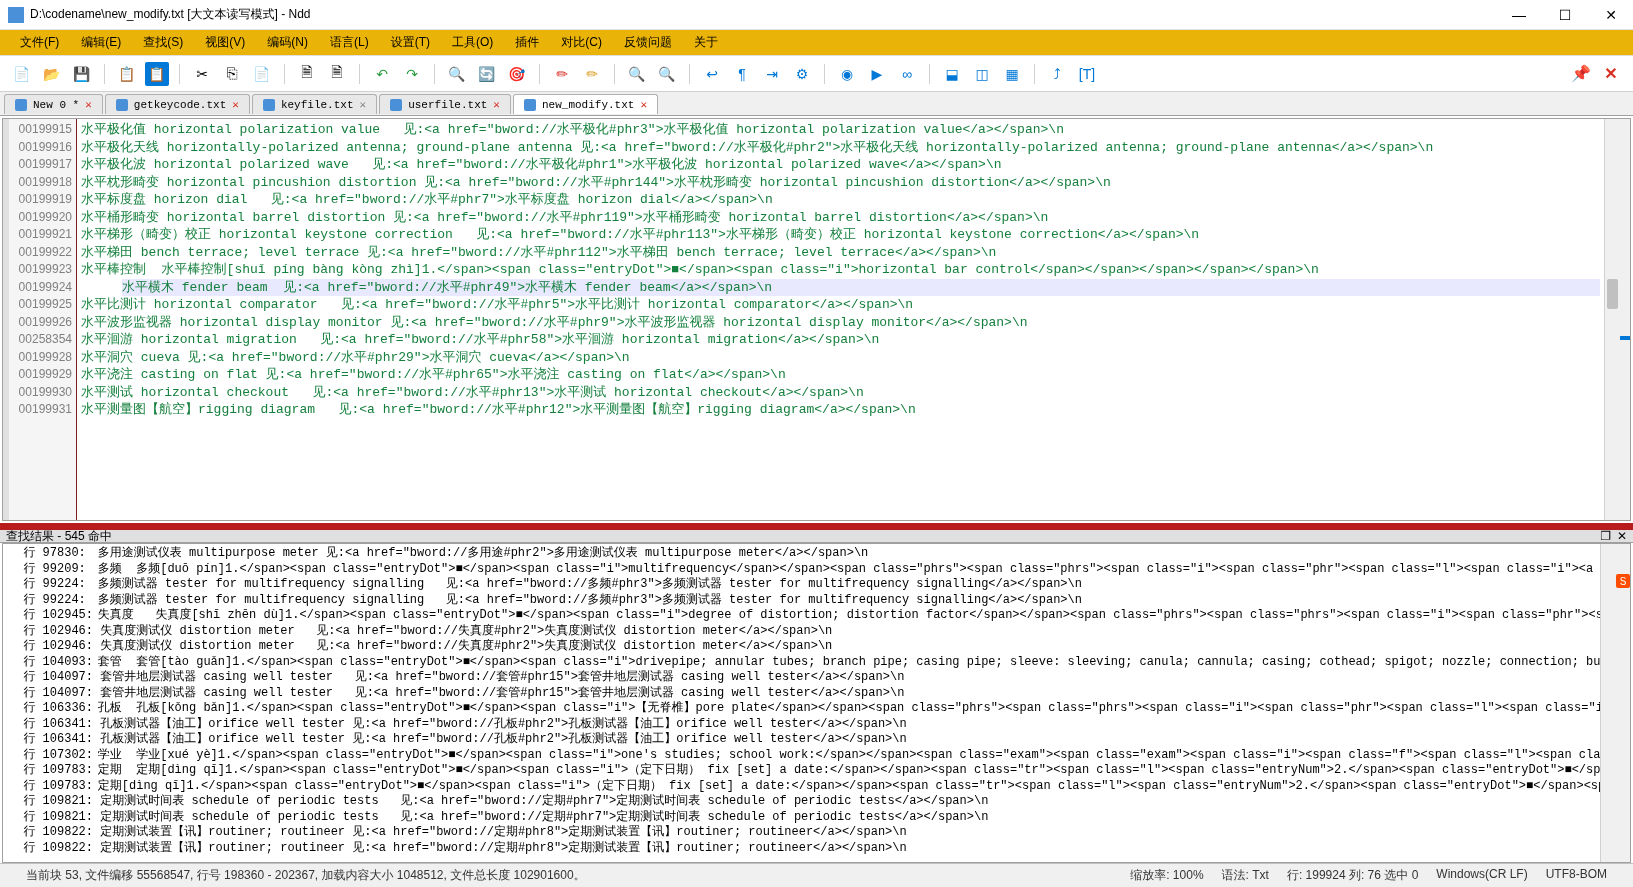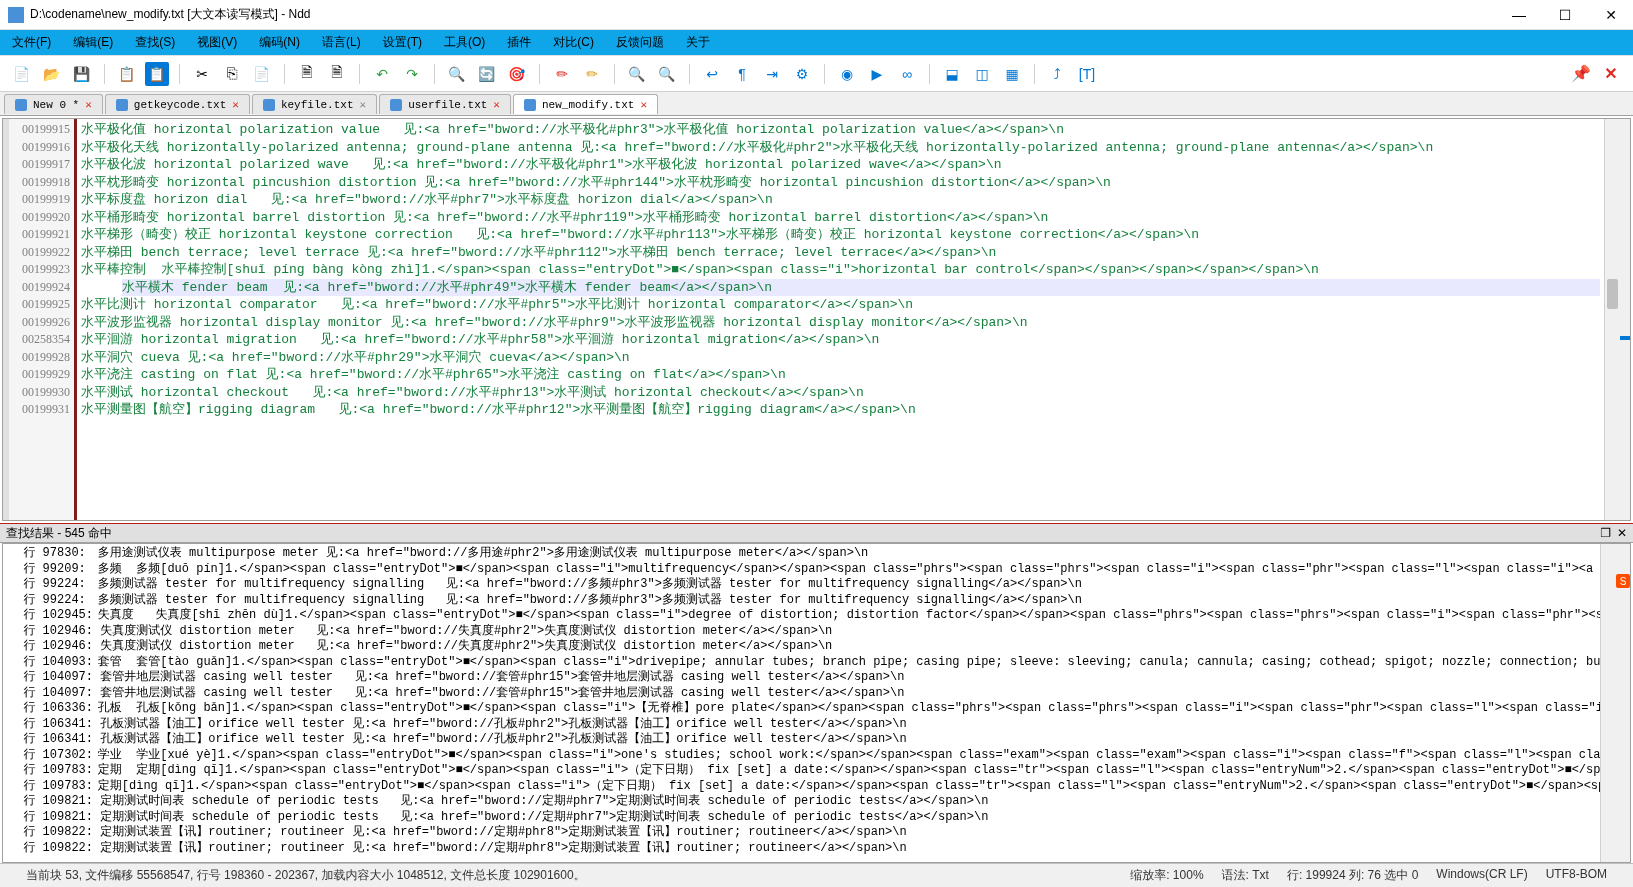--- a/index.html
+++ b/index.html
@@ -3,45 +3,45 @@
 <meta charset="utf-8">
 <style>
 * { margin: 0; padding: 0; box-sizing: border-box; }
 body { font-family: "Microsoft YaHei", "SimSun", sans-serif; font-size: 12px; background: #f0f0f0; overflow: hidden; }
 .window { width: 1633px; height: 887px; display: flex; flex-direction: column; background: #fff; }
 .titlebar { height: 30px; background: #fff; display: flex; align-items: center; padding: 0 8px; border-bottom: 1px solid #e0e0e0; }
 .titlebar-icon { width: 16px; height: 16px; background: #4a90d9; margin-right: 6px; }
 .titlebar-text { flex: 1; font-size: 12px; color: #000; }
 .titlebar-controls { display: flex; gap: 18px; }
 .titlebar-btn { width: 28px; height: 20px; display: flex; align-items: center; justify-content: center; cursor: pointer; font-size: 14px; }
-.menubar { height: 26px; background: #0ea5e9; display: flex; align-items: center; padding: 0 8px; gap: 14px; border-bottom: 1px solid #e0e0e0; font-size: 12px; }
+.menubar { height: 26px; background: #eab308; display: flex; align-items: center; padding: 0 16px; gap: 14px; border-bottom: 1px solid #e0e0e0; font-size: 12px; }
 .menu-item { cursor: pointer; padding: 2px 4px; }
 .toolbar { height: 36px; background: #fff; display: flex; align-items: center; padding: 0 10px; gap: 6px; border-bottom: 1px solid #d0d0d0; }
 .tool-btn { width: 24px; height: 24px; display: flex; align-items: center; justify-content: center; cursor: pointer; border-radius: 2px; font-size: 14px; }
 .tool-btn.active { background: #0078d7; color: #fff; }
 .tool-sep { width: 1px; height: 20px; background: #d0d0d0; margin: 0 4px; }
 .tool-right { margin-left: auto; display: flex; gap: 6px; }
 .tool-pin { color: #0078d7; font-size: 16px; }
 .tool-close-x { color: #d93025; font-size: 16px; font-weight: bold; }
 .tabbar { height: 24px; background: #f0f0f0; display: flex; align-items: flex-end; padding: 1px 4px; border-bottom: 1px solid #a0a0a0; }
 .tab { display: flex; align-items: center; gap: 6px; padding: 3px 10px; background: #e8e8e8; border: 1px solid #b0b0b0; border-bottom: none; margin-right: 2px; border-radius: 3px 3px 0 0; cursor: pointer; font-family: "Courier New", monospace; font-size: 11px; }
 .tab.active { background: #fff; }
 .tab-icon { width: 12px; height: 12px; background: #4a90d9; border-radius: 2px; }
 .tab-close { font-size: 11px; color: #888; cursor: pointer; }
 .tab-close.red { color: #d93025; font-weight: bold; }
 .editor { flex: 1; display: flex; background: #fff; border: 1px solid #a0a0a0; margin: 2px; overflow: hidden; position: relative; }
 .leftgutter { width: 6px; background: #e0e0e0; }
-.gutter { width: 68px; background: #f5f5f5; border-right: 3px solid #7f1d1d; font-family: Liberation Serif, serif; font-size: 12px; color: #808080; text-align: right; padding: 2px 4px 2px 0; line-height: 17.5px; }
+.gutter { width: 68px; background: #f5f5f5; border-right: 1px solid #7f1d1d; font-family: Liberation Sans, sans-serif; font-size: 12px; color: #808080; text-align: right; padding: 2px 4px 2px 0; line-height: 17.5px; }
 .code { flex: 1; font-family: "Courier New", "SimSun", monospace; font-size: 13px; padding: 2px 4px; line-height: 17.5px; white-space: pre; overflow: hidden; color: #15803d; }
 .code .hl { background: #e8e8ff; margin-left: 41px; }
 .scrollbar-v { width: 16px; background: #f0f0f0; border-left: 1px solid #d0d0d0; position: relative; }
 .scroll-thumb { position: absolute; left: 2px; right: 2px; top: 40%; height: 30px; background: #c0c0c0; border-radius: 2px; }
 .rightgutter { width: 10px; background: #f0f0f0; position: relative; }
 .marker { position: absolute; left: 0; right: 0; height: 4px; background: #0078d7; }
-.search-header { height: 20px; background: #e0e0e0; border-top: 1px solid #b91c1c; border-bottom: 1px solid #a0a0a0; display: flex; align-items: center; padding: 0 6px; font-size: 12px; }
+.search-header { height: 20px; background: #e0e0e0; border-top: 7px solid #b91c1c; border-bottom: 1px solid #a0a0a0; display: flex; align-items: center; padding: 0 6px; font-size: 12px; }
 .search-header-right { margin-left: auto; display: flex; gap: 6px; }
 .search-results { height: 320px; background: #fff; border: 1px solid #a0a0a0; margin: 0 2px; overflow: hidden; display: flex; }
 .search-body { flex: 1; font-family: "Courier New", "SimSun", monospace; font-size: 12px; line-height: 15.5px; padding: 2px 6px; white-space: pre; overflow: hidden; }
 .sr-line { display: flex; }
 .sr-prefix { color: #000; }
 .sr-num { color: #000000; min-width: 48px; }
 .sr-text { color: #000; }
 .search-scroll { width: 16px; background: #f0f0f0; border-left: 1px solid #d0d0d0; }
 .search-right-strip { width: 14px; background: #f0f0f0; }
 .search-right-strip .badge { background: #ff4d00; color:#fff; width:14px; height:14px; font-size:10px; display:flex; align-items:center; justify-content:center; margin-top: 30px; border-radius:2px;}

